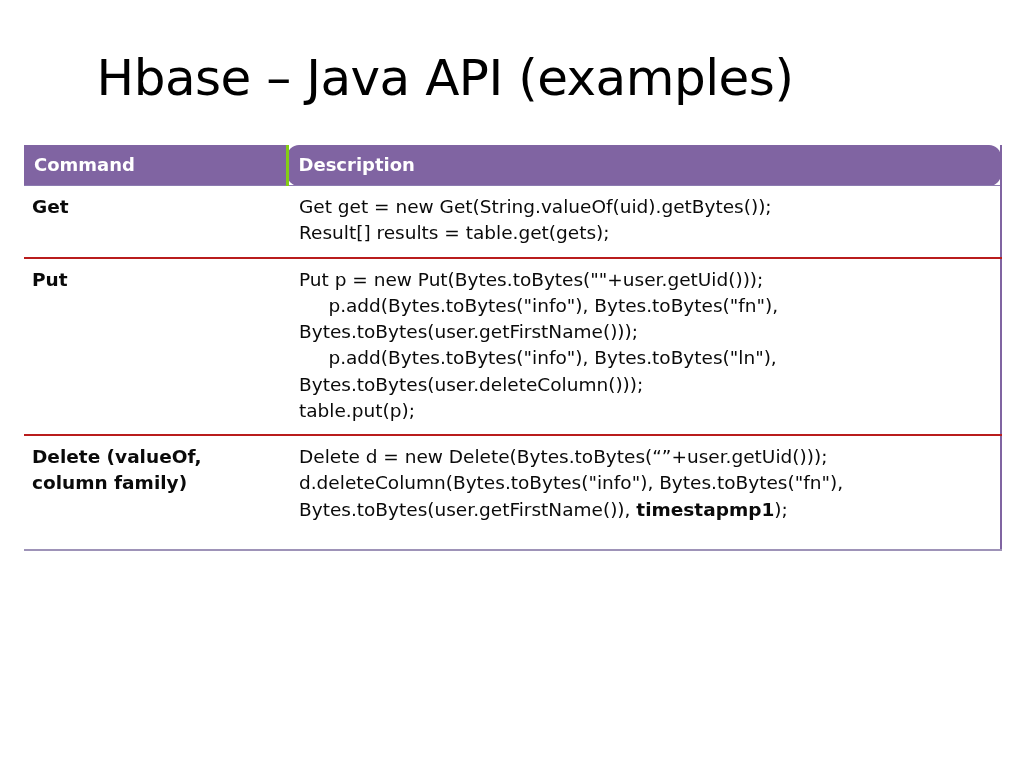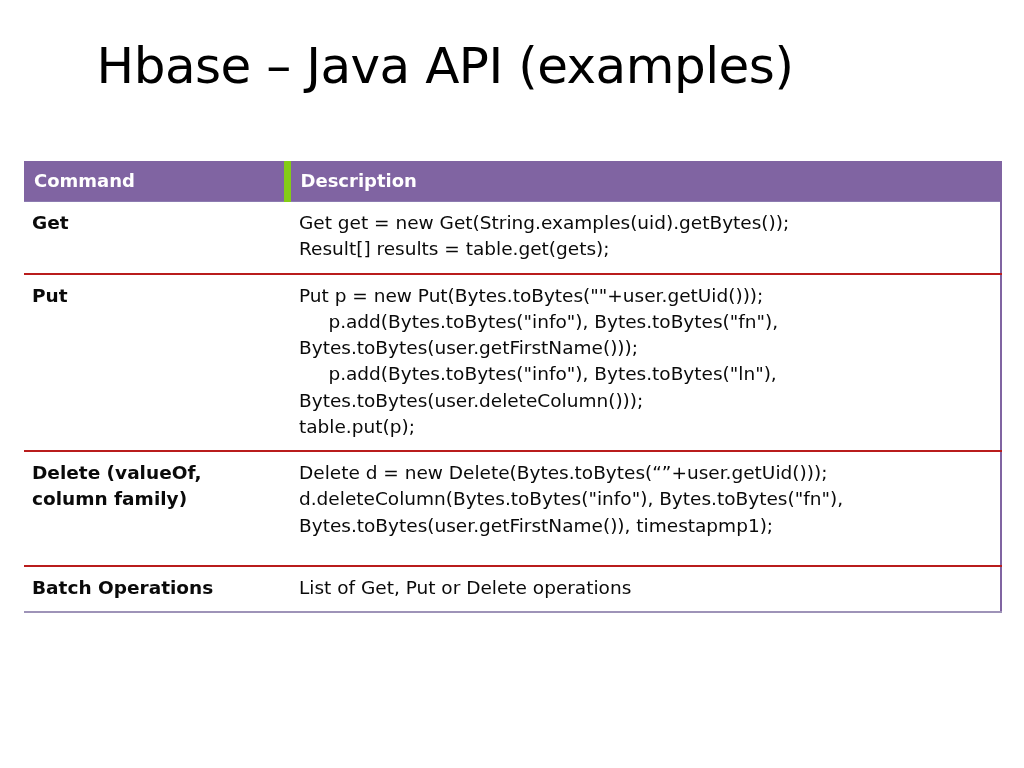--- a/index.html
+++ b/index.html
@@ -15,35 +15,35 @@
   }
   .slide {
     position: relative;
     width: 1024px;
     height: 768px;
     background: #ffffff;
   }
   .slide-title {
     position: absolute;
     left: 0;
-    top: 38px;
+    top: 50px;
     width: 890px;
     text-align: center;
     font-family: "DejaVu Sans", sans-serif;
     font-size: 50px;
     font-weight: 400;
     color: #000000;
     letter-spacing: -0.5px;
     line-height: 1.15;
     white-space: nowrap;
   }
   .table-wrap {
     position: absolute;
     left: 24px;
-    top: 161px;
+    top: 145px;
     width: 977px;
   }
   table.api-table {
     width: 977px;
     border-collapse: collapse;
     table-layout: fixed;
     border-right: 2px solid #8064a2;
     border-bottom: 2px solid #9e93b8;
   }
   table.api-table col.c-cmd { width: 263px; }
@@ -54,21 +54,22 @@
     color: #ffffff;
     font-size: 18px;
     font-weight: bold;
     text-align: left;
     padding: 9px 0 10px 10px;
     vertical-align: middle;
     border: none;
     font-family: "DejaVu Sans", sans-serif;
   }
   thead th.th-desc {
-    border-left: 7px solid #84cc16;
+    border-left: 3px solid #84cc16;
+    border-radius: 12px;
   }
   tbody td {
     font-size: 18.5px;
     color: #0a0a0a;
     vertical-align: top;
     padding: 8px 12px 10px 10px;
     border-top: 2px solid #b91c1c;
     line-height: 1.42;
     font-family: "DejaVu Sans", sans-serif;
   }
@@ -76,21 +77,21 @@
     border-top: 1px solid #8c7bb0;
   }
   tbody td.cmd {
     font-weight: bold;
     padding-left: 8px;
   }
   tbody td.desc {
     white-space: pre-wrap;
     padding-left: 12px;
   }
-  .bold-inline { font-weight: normal; }
+  .bold-inline { font-weight: bold; }
   .row-delete td { padding-bottom: 26px; }
 </style>
 </head>
 <body>
 
 <div class="slide">
 
   <div class="slide-title">Hbase – Java API (examples)</div>
 
   <div class="table-wrap">
@@ -102,44 +103,40 @@
       <thead>
         <tr>
           <th class="th-cmd">Command</th>
           <th class="th-desc">Description</th>
         </tr>
       </thead>
       <tbody>
 
         <tr class="row-get">
           <td class="cmd">Get</td>
-          <td class="desc">Get get = new Get(String.examples(uid).getBytes());
+          <td class="desc">Get get = new Get(String.valueOf(uid).getBytes());
 Result[] results = table.get(gets);</td>
         </tr>
 
         <tr class="row-put">
           <td class="cmd">Put</td>
           <td class="desc">Put p = new Put(Bytes.toBytes(""+user.getUid()));
      p.add(Bytes.toBytes("info"), Bytes.toBytes("fn"),
 Bytes.toBytes(user.getFirstName()));
      p.add(Bytes.toBytes("info"), Bytes.toBytes("ln"),
 Bytes.toBytes(user.deleteColumn()));
 table.put(p);</td>
         </tr>
 
         <tr class="row-delete">
           <td class="cmd">Delete (valueOf, column family)</td>
           <td class="desc"><span>Delete d = new Delete(Bytes.toBytes(“”+user.getUid()));
 d.deleteColumn(Bytes.toBytes("info"), Bytes.toBytes("fn"),
 Bytes.toBytes(user.getFirstName()), </span><span class="bold-inline">timestapmp1</span><span>);</span></td>
         </tr>
 
-        <tr class="row-batch">
-          <td class="cmd">Batch Operations</td>
-          <td class="desc">List of Get, Put or Delete operations</td>
-        </tr>
 
 
       </tbody>
     </table>
   </div>
 
 </div>
 
 </body></html>

